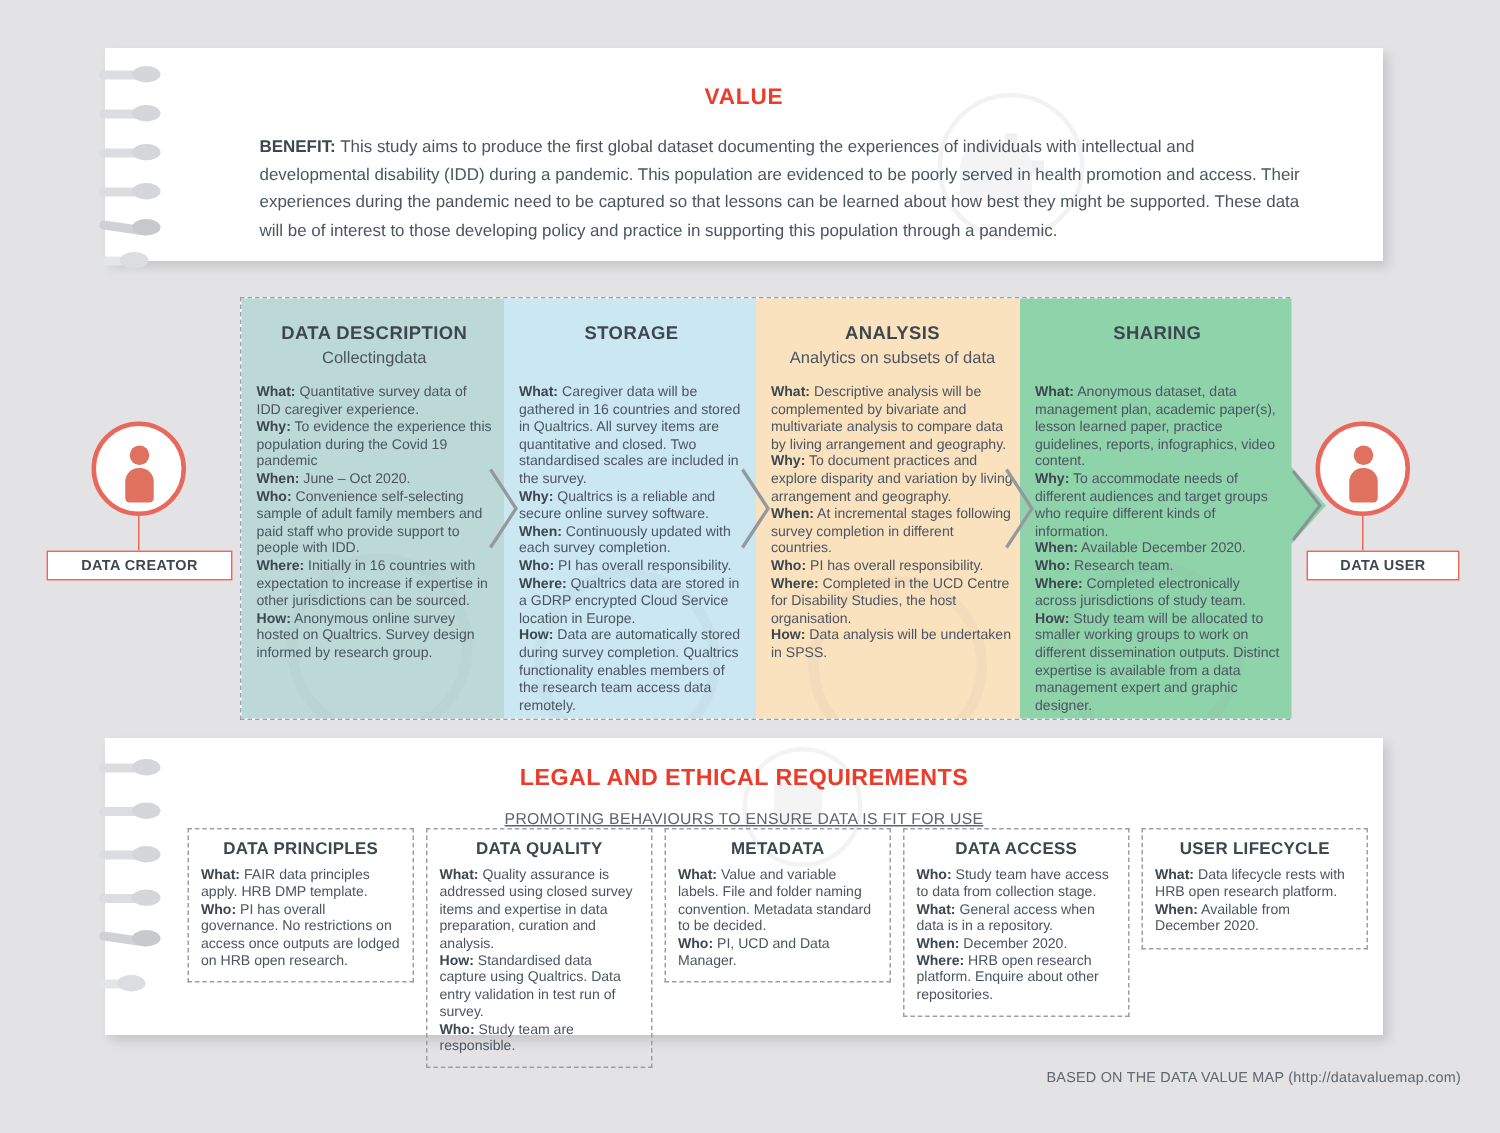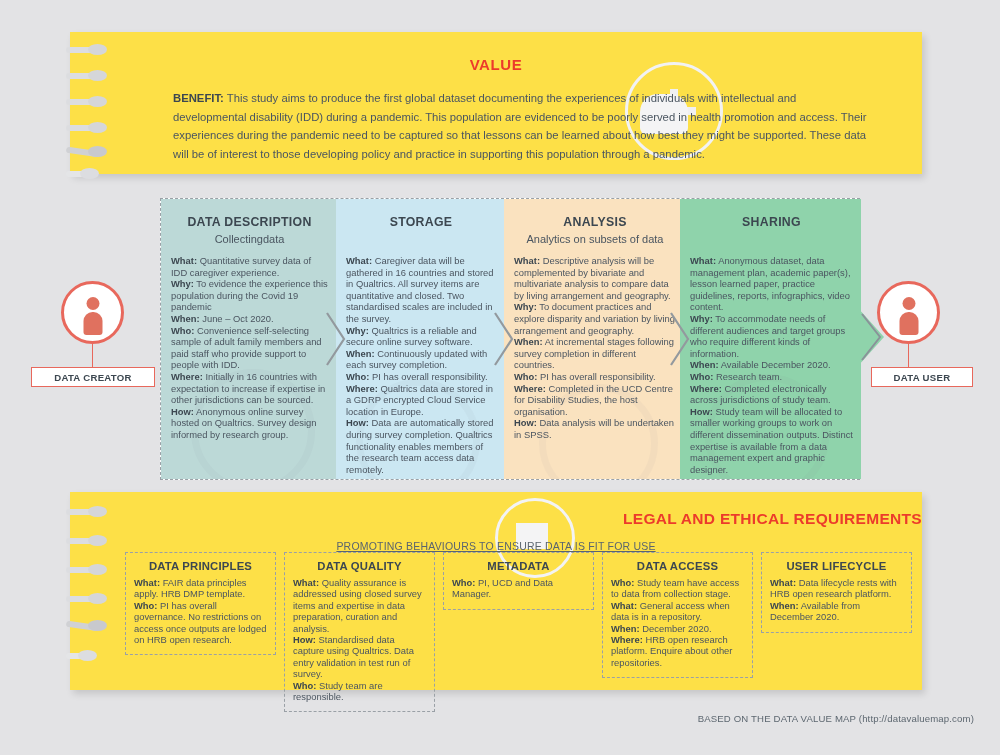--- a/index.html
+++ b/index.html
@@ -12,21 +12,21 @@
     height: 755px;
     position: relative;
     font-family: "Liberation Sans", sans-serif;
     color: #4a5560;
     overflow: hidden;
   }
 
   
   .paper {
     position: absolute;
-    background: #fde047;
+    background: #ffffff;
     box-shadow: 3px 4px 7px rgba(0,0,0,0.13);
   }
   .rings {
     position: absolute;
     left: 0;
     top: 0;
     width: 42px;
     height: 100%;
     pointer-events: none;
   }
@@ -230,21 +230,21 @@
   #legal-panel {
     left: 70px;
     top: 492px;
     width: 852px;
     height: 198px;
   }
   .legal-title {
     position: absolute;
     left: 0; right: 0;
     top: 18px;
-    text-align: right;
+    text-align: center;
     color: #ec3b2b;
     font-weight: bold;
     font-size: 15.5px;
     letter-spacing: 0.3px;
   }
   .legal-sub {
     position: absolute;
     left: 0; right: 0;
     top: 48px;
     text-align: center;
@@ -517,20 +517,21 @@
       <div class="legal-card-title">DATA QUALITY</div>
       <div class="legal-card-body">
           <span class="ln"><b>What:</b> Quality assurance is addressed using closed survey items and expertise in data preparation, curation and analysis.</span>
           <span class="ln"><b>How:</b> Standardised data capture using Qualtrics. Data entry validation in test run of survey.</span>
           <span class="ln"><b>Who:</b> Study team are responsible.</span>
         </div>
     </div>
     <div class="legal-card" style="width:152px;">
       <div class="legal-card-title">METADATA</div>
       <div class="legal-card-body">
+          <span class="ln"><b>What:</b> Value and variable labels. File and folder naming convention. Metadata standard to be decided.</span>
           <span class="ln"><b>Who:</b> PI, UCD and Data Manager.</span>
         </div>
     </div>
     <div class="legal-card" style="width:152px;">
       <div class="legal-card-title">DATA ACCESS</div>
       <div class="legal-card-body">
           <span class="ln"><b>Who:</b> Study team have access to data from collection stage.</span>
           <span class="ln"><b>What:</b> General access when data is in a repository.</span>
           <span class="ln"><b>When:</b> December 2020.</span>
           <span class="ln"><b>Where:</b> HRB open research platform. Enquire about other repositories.</span>

